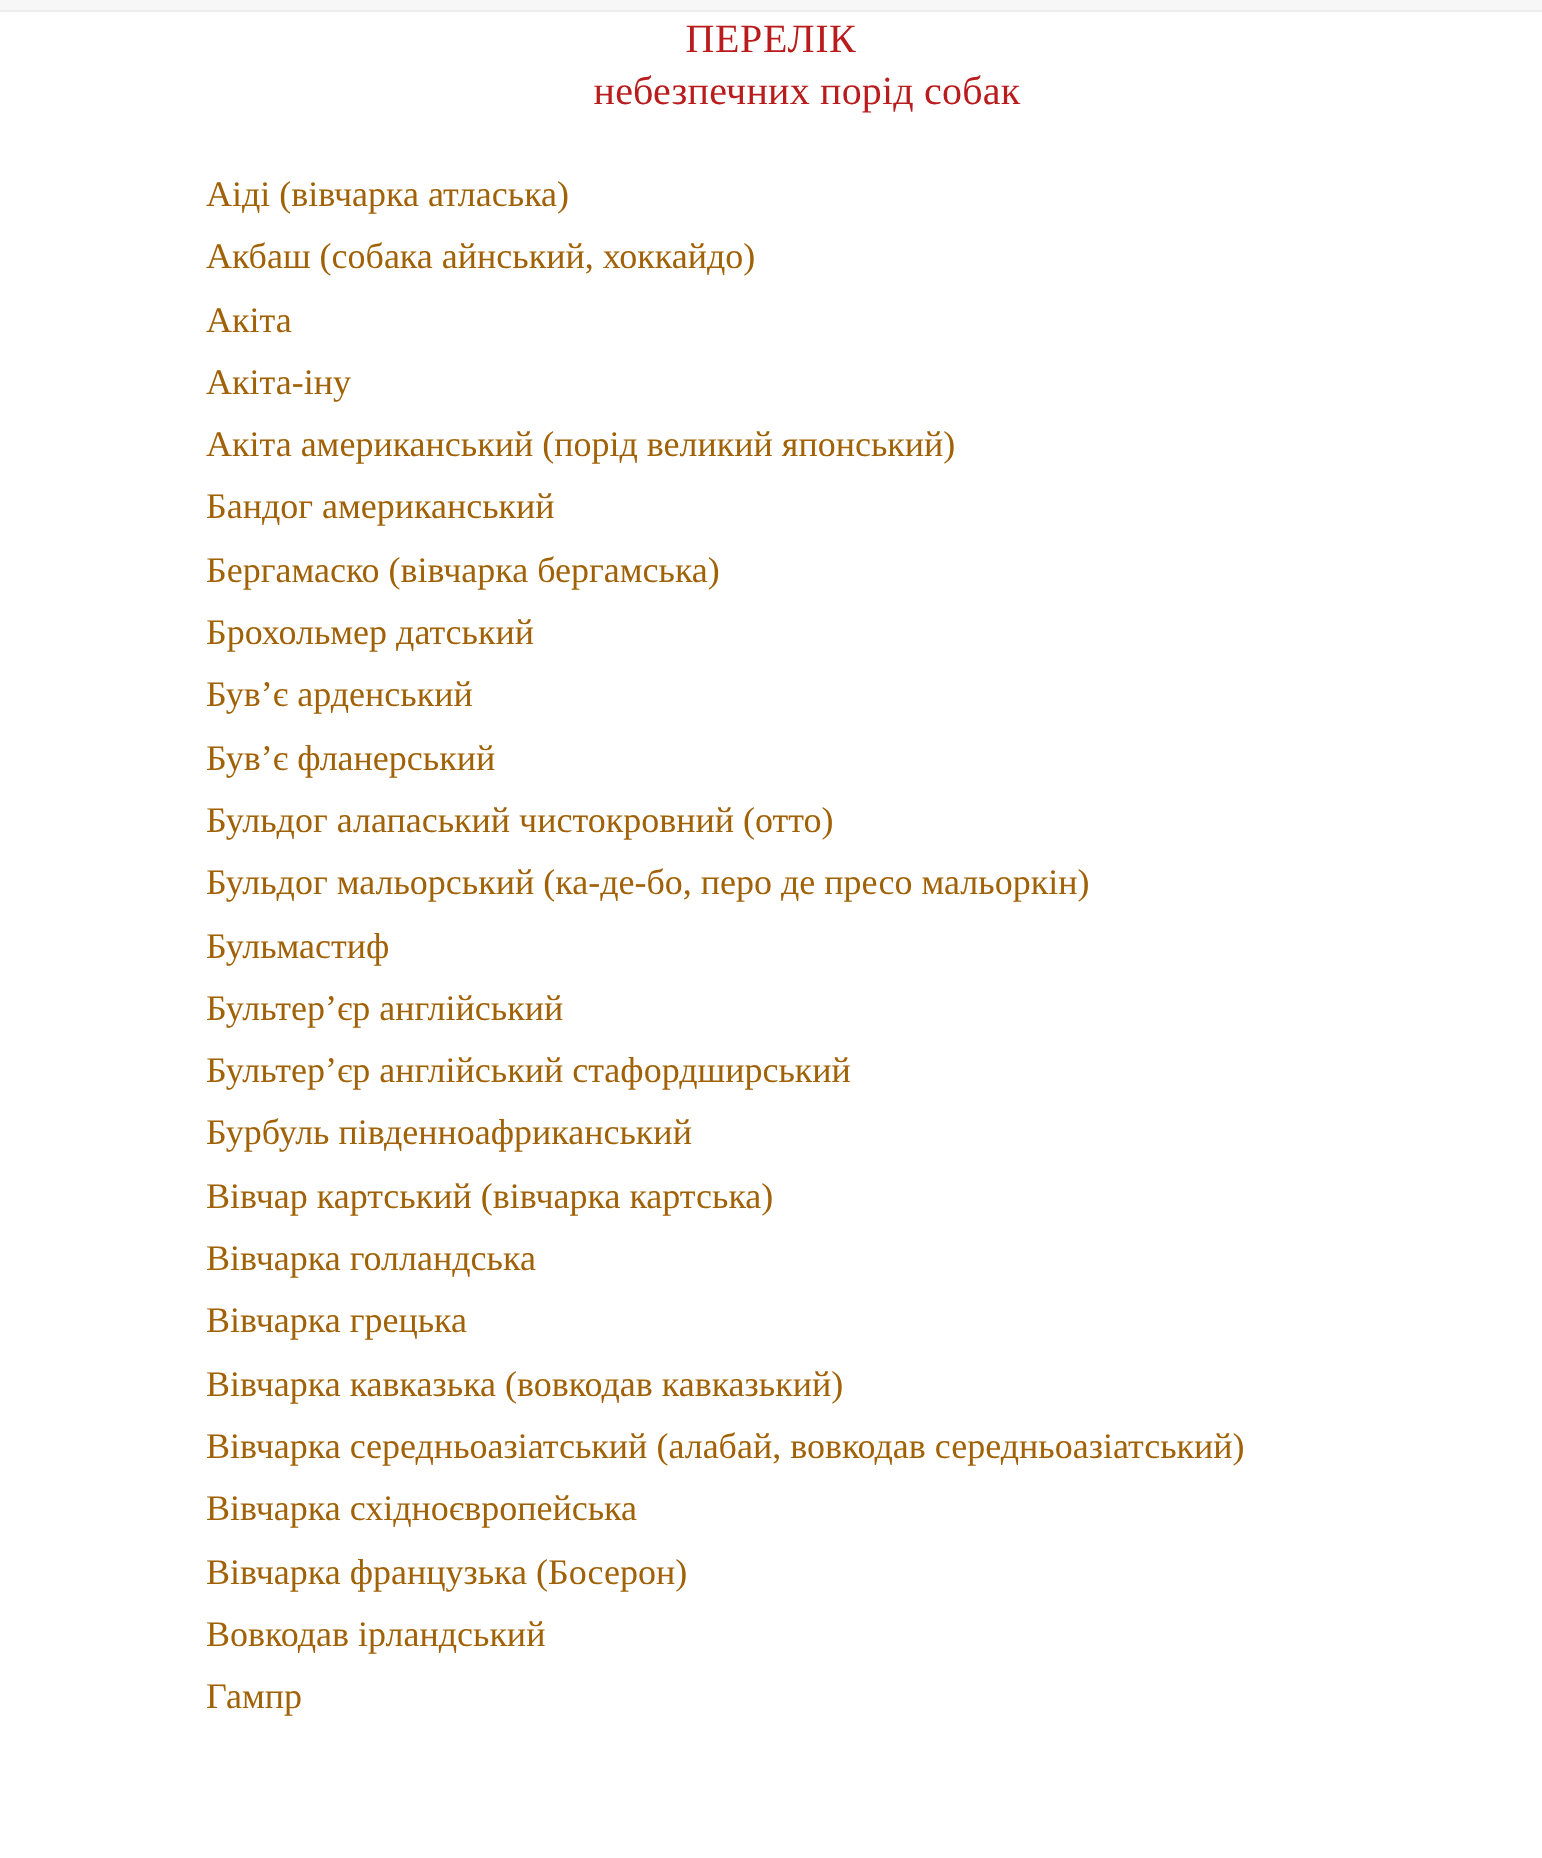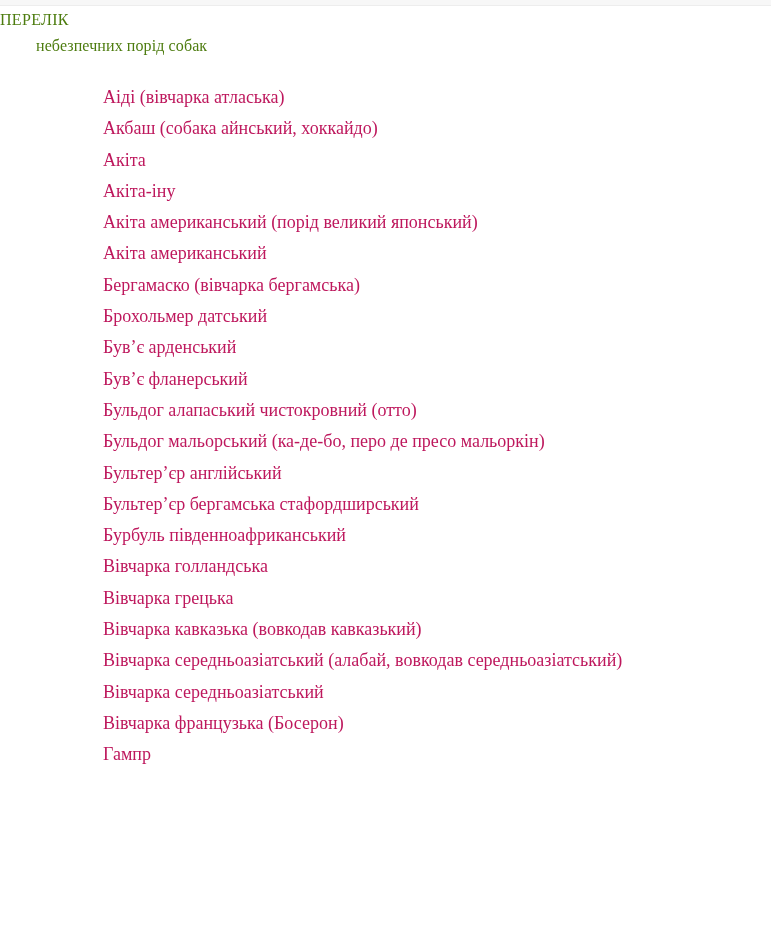--- a/index.html
+++ b/index.html
@@ -23,39 +23,39 @@
     right: 0;
     height: 5px;
     background: #f7f7f7;
     border-bottom: 1px solid #ededed;
   }
   .title-block {
     position: absolute;
     top: 7px;
     left: 0;
     right: 0;
-    text-align: left;
-    font-size: 16px;
+    text-align: center;
+    font-size: 20px;
     line-height: 26px;
-    color: #4d7c0f;
+    color: #b91c1c;
   }
   .doc-title {
     letter-spacing: 0.3px;
   }
   .doc-subtitle {
     letter-spacing: 0.1px;
     margin-left: 36px;
   }
   .breed-list {
     position: absolute;
     top: 82px;
     left: 103px;
     right: 40px;
     font-size: 18px;
-    color: #be185d;
+    color: #a16207;
   }
   .breed-item {
     line-height: 31.3px;
     height: 31.3px;
     white-space: nowrap;
     overflow: visible;
   }
 </style>
 </head>
 <body>
@@ -67,31 +67,34 @@
     <div class="doc-title">ПЕРЕЛІК</div>
     <div class="doc-subtitle">небезпечних порід собак</div>
   </div>
 
   <div class="breed-list" id="breed-list">
       <div class="breed-item">Аіді (вівчарка атласька)</div>
       <div class="breed-item">Акбаш (собака айнський, хоккайдо)</div>
       <div class="breed-item">Акіта</div>
       <div class="breed-item">Акіта-іну</div>
       <div class="breed-item">Акіта американський (порід великий японський)</div>
-      <div class="breed-item">Акіта американський</div>
+      <div class="breed-item">Бандог американський</div>
       <div class="breed-item">Бергамаско (вівчарка бергамська)</div>
       <div class="breed-item">Брохольмер датський</div>
       <div class="breed-item">Був’є арденський</div>
       <div class="breed-item">Був’є фланерський</div>
       <div class="breed-item">Бульдог алапаський чистокровний (отто)</div>
       <div class="breed-item">Бульдог мальорський (ка-де-бо, перо де пресо мальоркін)</div>
+      <div class="breed-item">Бульмастиф</div>
       <div class="breed-item">Бультер’єр англійський</div>
-      <div class="breed-item">Бультер’єр бергамська стафордширський</div>
+      <div class="breed-item">Бультер’єр англійський стафордширський</div>
       <div class="breed-item">Бурбуль південноафриканський</div>
+      <div class="breed-item">Вівчар картський (вівчарка картська)</div>
       <div class="breed-item">Вівчарка голландська</div>
       <div class="breed-item">Вівчарка грецька</div>
       <div class="breed-item">Вівчарка кавказька (вовкодав кавказький)</div>
       <div class="breed-item">Вівчарка середньоазіатський (алабай, вовкодав середньоазіатський)</div>
-      <div class="breed-item">Вівчарка середньоазіатський</div>
+      <div class="breed-item">Вівчарка східноєвропейська</div>
       <div class="breed-item">Вівчарка французька (Босерон)</div>
+      <div class="breed-item">Вовкодав ірландський</div>
       <div class="breed-item">Гампр</div>
     </div>
 </div>
 
 </body></html>

